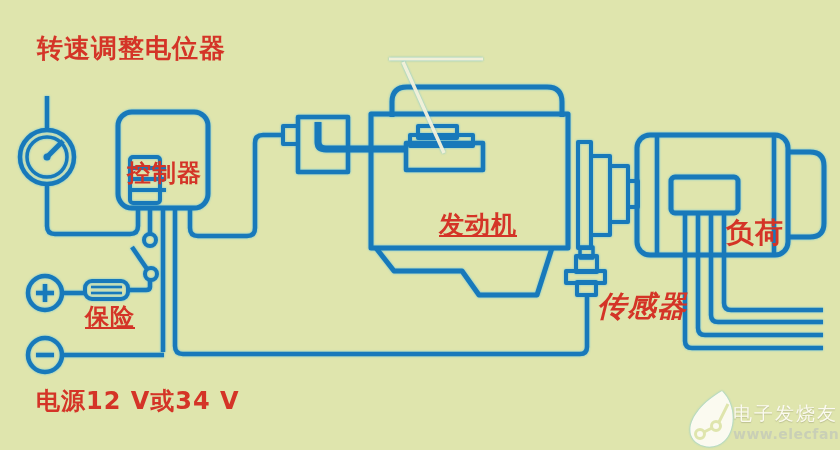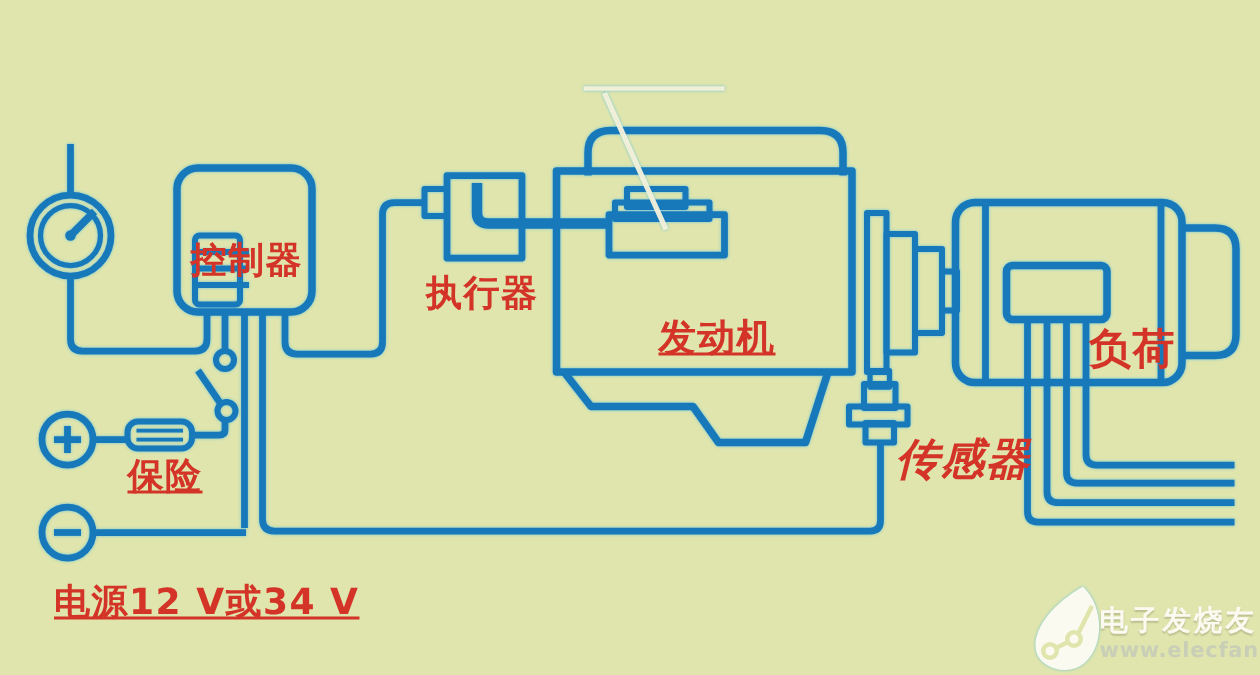--- a/index.html
+++ b/index.html
@@ -23,24 +23,24 @@
     letter-spacing:1px;
   }
   .lbl-pot       {left:37px;  top:35px;  font-size:26px;}
   .lbl-controller{left:127px; top:121px; font-size:24px;margin-top:40px;}
   .lbl-pump      {left:395px; top:32px;  font-size:25px;}
   .lbl-actuator  {left:284px; top:183px; font-size:24px;}
   .lbl-engine    {left:439px; top:212px; font-size:25px;text-decoration:underline;}
   .lbl-load      {left:726px; top:219px; font-size:28px;}
   .lbl-fuse      {left:85px;  top:305px; font-size:24px;text-decoration:underline;}
   .lbl-sensor    {left:597px; top:292px; font-size:29px;font-style:italic;}
-  .lbl-power     {left:36px;  top:389px; font-size:24px;text-decoration:underline;}
+  .lbl-power     {left:36px;  top:389px; font-size:24px;}
   .wm-name{
     position:absolute;left:733px;top:401px;
-    color:#fbfaf0;font-weight:700;font-size:19px;
+    color:#fbfaf0;font-weight:400;font-size:19px;
     letter-spacing:2px;white-space:nowrap;
     text-shadow:0 1px 1px rgba(120,120,90,.35);
   }
   .wm-url{
     position:absolute;left:733px;top:426px;
     color:#c9cfb6;font-weight:700;font-size:14px;
     letter-spacing:.5px;white-space:nowrap;
   }
 </style>
 </head>
@@ -152,22 +152,22 @@
       <path d="M36,1 C15,13 1,31 5,45 C9,57 28,61 38,51 C49,41 51,16 36,1 Z" fill="#fbfaf0" stroke="none"></path>
       <g stroke="#dfe5ad" stroke-width="3" fill="none">
         <circle cx="14" cy="44" r="4.5"></circle>
         <circle cx="30" cy="36" r="4.5"></circle>
         <path d="M18,42 L26,38"></path>
         <path d="M33,32 L42,14"></path>
       </g>
     </g>
   </svg>
 
+  <div class="lbl lbl-pot">转速调整电位器</div>
   <div class="lbl lbl-controller">控制器</div>
-  <div class="lbl lbl-actuator">执行器</div>
   <div class="lbl lbl-engine">发动机</div>
   <div class="lbl lbl-load">负荷</div>
   <div class="lbl lbl-fuse">保险</div>
   <div class="lbl lbl-sensor">传感器</div>
   <div class="lbl lbl-power">电源12 V或34 V</div>
 
   <div class="wm-name">电子发烧友</div>
   <div class="wm-url">www.elecfans.com</div>
 </div>
 

